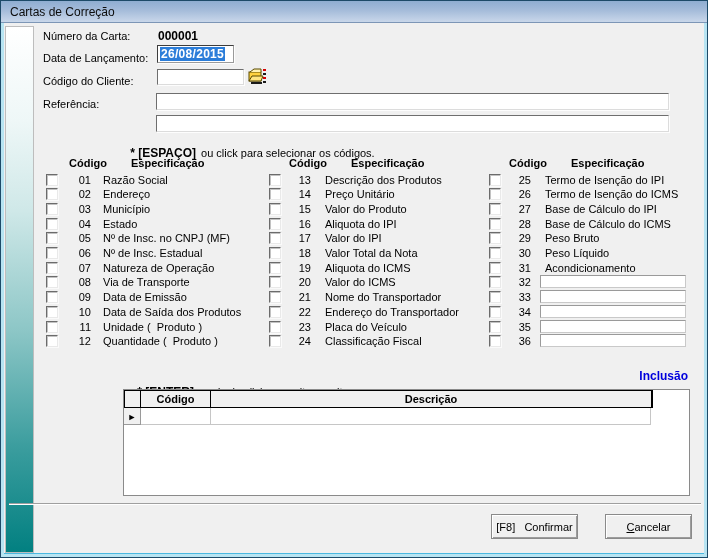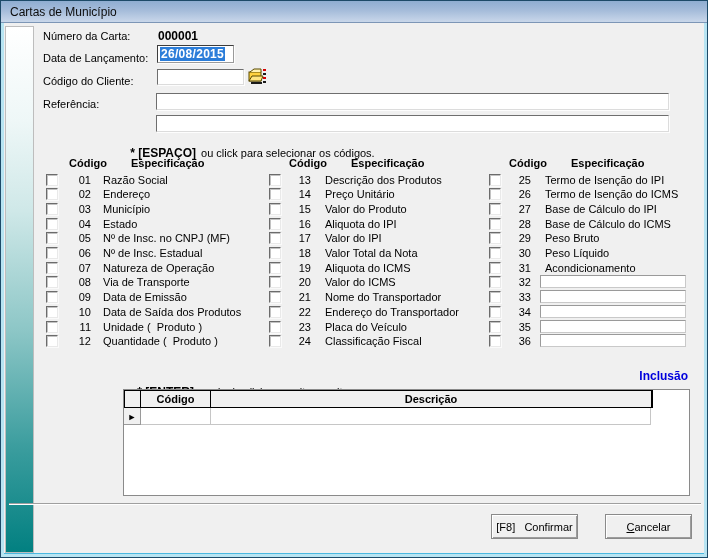--- a/index.html
+++ b/index.html
@@ -70,21 +70,21 @@
   #btn-confirm{ left:490px; width:87px; }
   #btn-cancel{ left:604px; width:87px; }
   .u{ text-decoration:underline; }
   #lookup-btn{ position:absolute; left:247px; top:66px; width:19px; height:19px; cursor:pointer; }
 </style>
 </head>
 <body>
 
 <div id="window">
   <div class="titlebar">
-    <span>Cartas de Município</span>
+    <span>Cartas de Correção</span>
   </div>
   <div class="teal-strip"></div>
 
   <span class="lbl" style="left:42px;top:29px;">Número da Carta:</span>
   <span class="lbl bold" style="left:157px;top:28px;font-size:12px;">000001</span>
 
   <span class="lbl" style="left:42px;top:51px;">Data de Lançamento:</span>
   <div class="tb focused" style="left:156px;top:44px;width:77px;height:18px;">
     <span class="sel-text">26/08/2015</span>
   </div>

